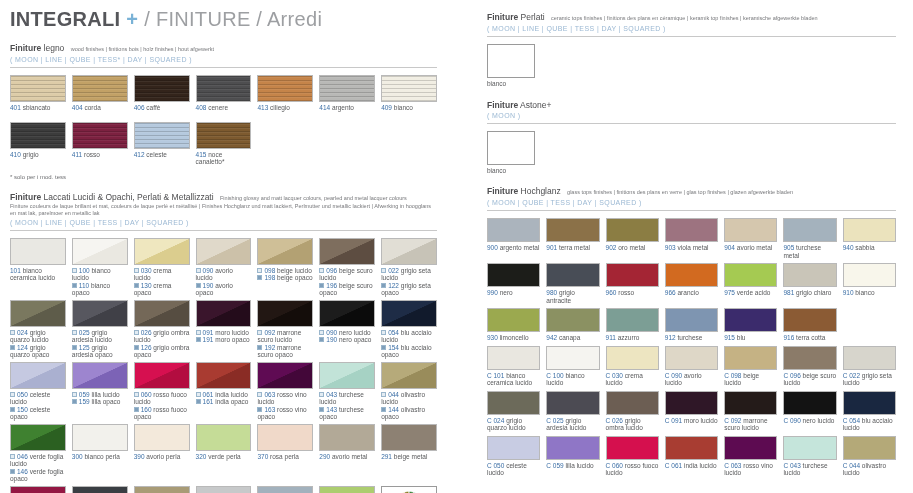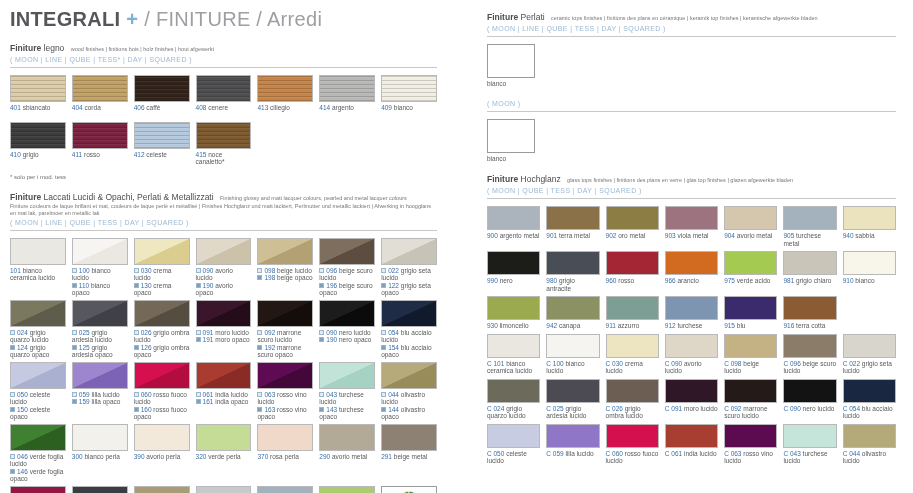--- a/index.html
+++ b/index.html
@@ -380,20 +380,24 @@
           <div class="cell">
             <div class="sw bordered" style="background: rgb(255, 255, 255);"></div>
             <div class="lbl">
               <div><span class="nm">bianco</span></div>
             </div>
           </div>
         </div>
     </div>
 
     <div class="sec">
+      <div class="sec-head">
+        <span class="sec-prefix">Finiture</span>
+        <span class="sec-name">Astone+</span>
+      </div>
       <div class="sec-models">( MOON )</div>
       <hr class="rule">
       <div class="grid single">
           <div class="cell">
             <div class="sw bordered" style="background: rgb(255, 255, 255);"></div>
             <div class="lbl">
               <div><span class="nm">bianco</span></div>
             </div>
           </div>
         </div>

